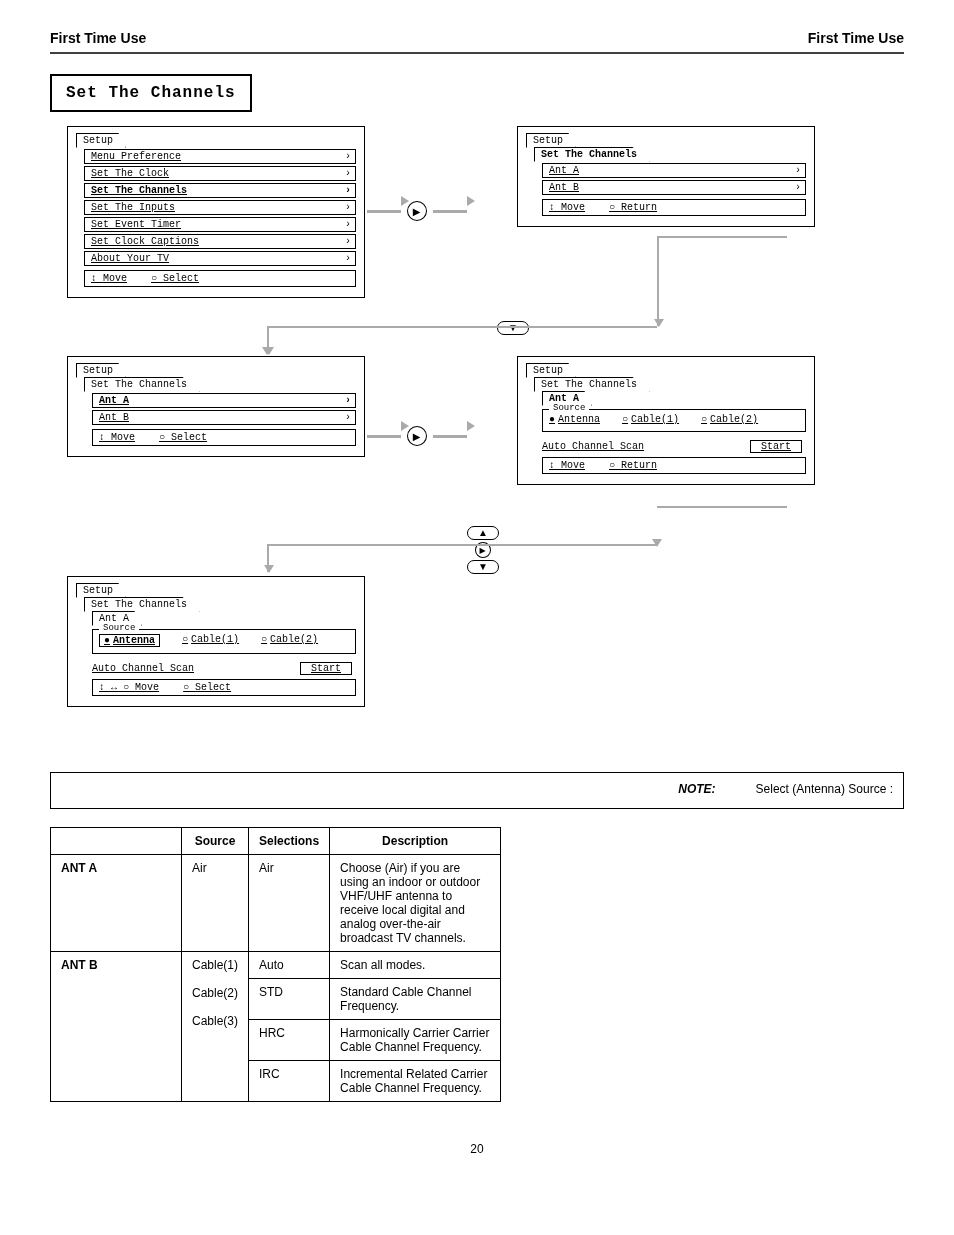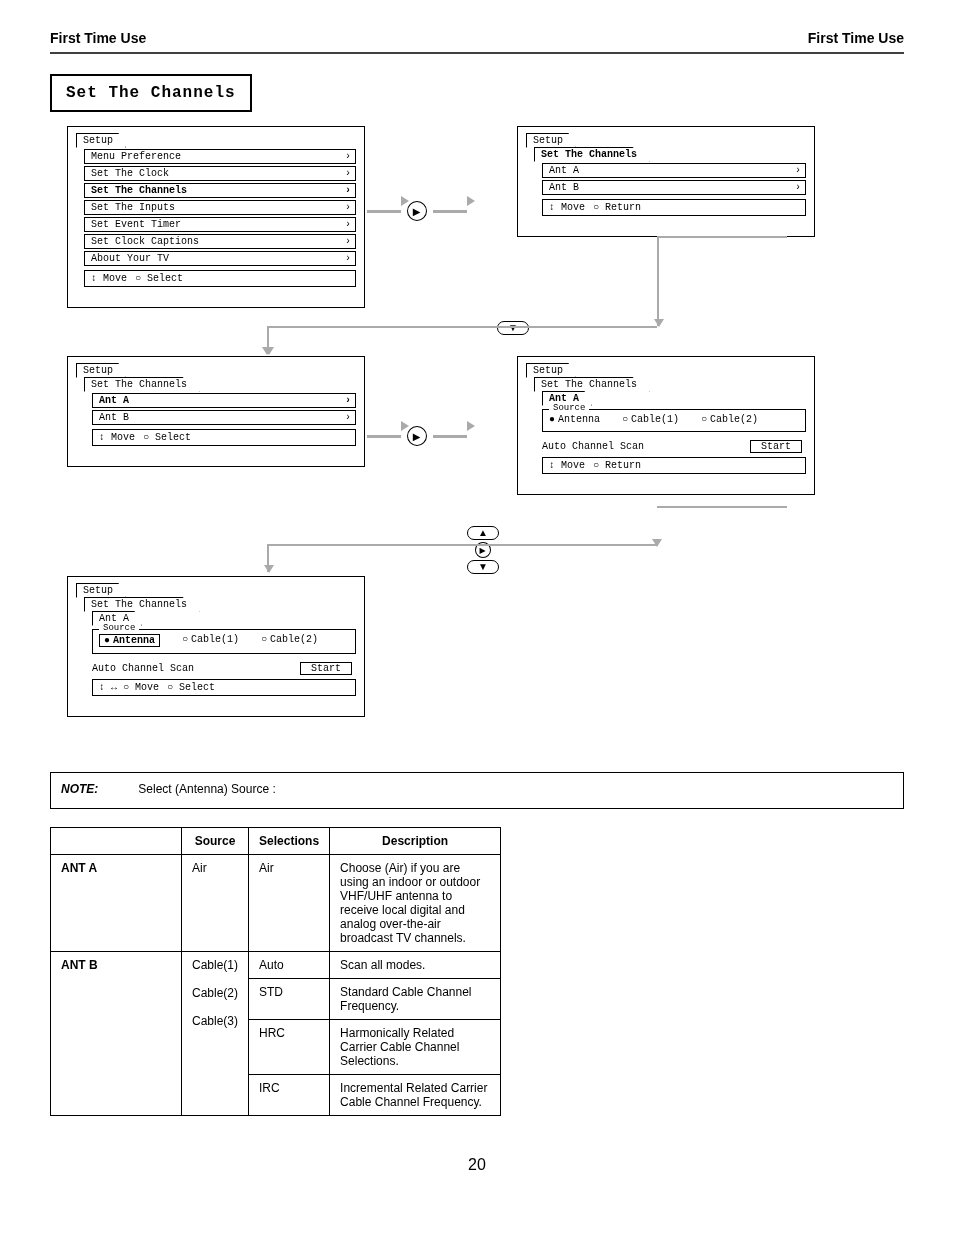--- a/index.html
+++ b/index.html
@@ -37,21 +37,22 @@
     margin: 14px auto 0 auto;
     height: 640px;
   }
   .menu-box {
     position: absolute;
     width: 280px;
     border: 1px solid #000;
     background: #fff;
     font-family: "Courier New", monospace;
     font-size: 10px;
-    padding: 6px 8px 20px 8px;
+    padding: 6px 8px 10px 8px;
+    text-decoration: underline;
   }
   .menu-tab {
     display: inline-block;
     border: 1px solid #000;
     border-bottom: 1px solid #fff;
     padding: 1px 12px 1px 6px;
     margin-bottom: -1px;
     clip-path: polygon(0 0, 85% 0, 100% 100%, 0 100%);
     font-weight: normal;
   }
@@ -67,21 +68,21 @@
     content: "›";
     position: absolute;
     right: 4px;
   }
   .menu-item.sel { font-weight: bold; }
   .menu-foot {
     border: 1px solid #000;
     padding: 2px 6px;
     margin: 4px 0 0 8px;
     display: flex;
-    gap: 8px;
+    gap: 24px;
   }
   .menu-foot span:first-child::before { content: "↕ "; }
   .menu-foot span:last-child::before { content: "○ "; }
   .fieldset {
     border: 1px solid #000;
     margin: 4px 0 6px 16px;
     padding: 4px 6px 6px 6px;
     position: relative;
   }
   .fieldset .legend {
@@ -164,21 +165,21 @@
     border-left: 5px solid transparent;
     border-right: 5px solid transparent;
   }
   .note-box {
     border: 1px solid #000;
     padding: 8px 10px 10px 10px;
     margin-top: 6px;
     font-size: 12px;
     line-height: 1.4;
   }
-  .note-row1 { display: flex; gap: 40px; }
+  .note-row1 { display: flex; gap: 40px; justify-content: flex-end; }
   .note-row1 > div:first-child { font-weight: bold; font-style: italic; }
   .note-sub {
     margin-top: 6px;
     margin-left: 100px;
   }
   .note-sub .arrows {
     font-family: Arial;
     letter-spacing: 4px;
     margin-right: 4px;
   }
@@ -191,21 +192,21 @@
     border: 1px solid #000;
     padding: 6px 10px;
     text-align: left;
     vertical-align: top;
   }
   table.src th { text-align: center; }
   table.src td.label { font-weight: bold; width: 110px; }
   .footer {
     text-align: center;
     margin-top: 40px;
-    font-size: 16px;
+    font-size: 12px;
   }
 </style>
 </head>
 <body>
 
 
 
 <div class="page-header">
   <div class="page-header-row">
     <span>First Time Use</span>
@@ -370,21 +371,21 @@
 Cable(3)</td>
       <td>Auto</td>
       <td>Scan all modes.</td>
     </tr>
     <tr>
       <td>STD</td>
       <td>Standard Cable Channel Frequency.</td>
     </tr>
     <tr>
       <td>HRC</td>
-      <td>Harmonically Related Carrier Cable Channel Selections.</td>
+      <td>Harmonically Carrier Carrier Cable Channel Frequency.</td>
     </tr>
     <tr>
       <td>IRC</td>
       <td>Incremental Related Carrier Cable Channel Frequency.</td>
     </tr>
   </tbody>
     </table>
 </div>
 
 <div class="footer">20</div>

